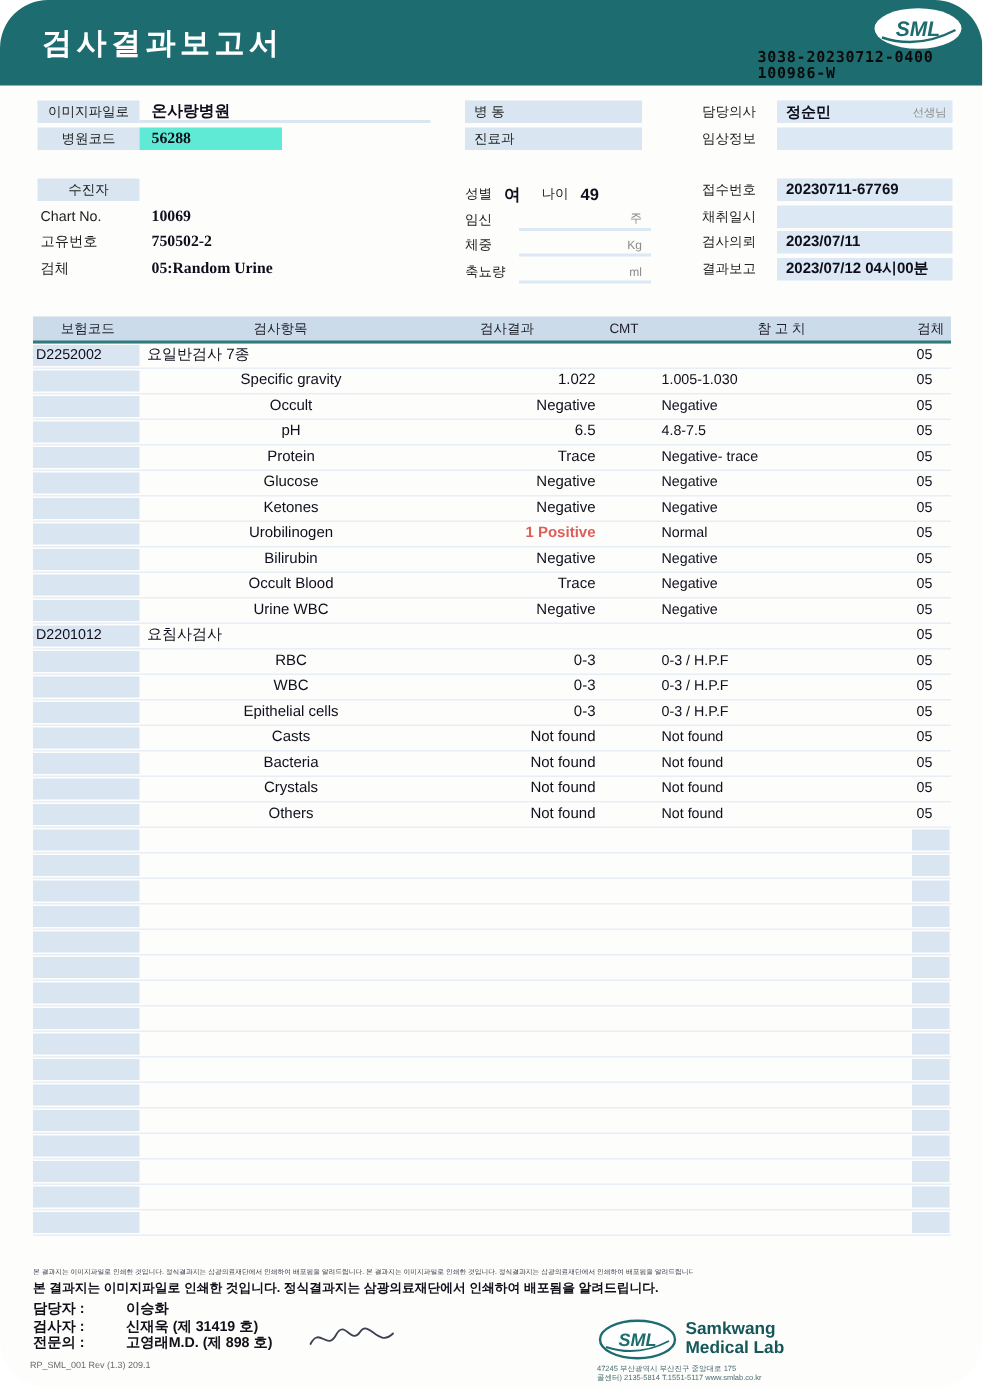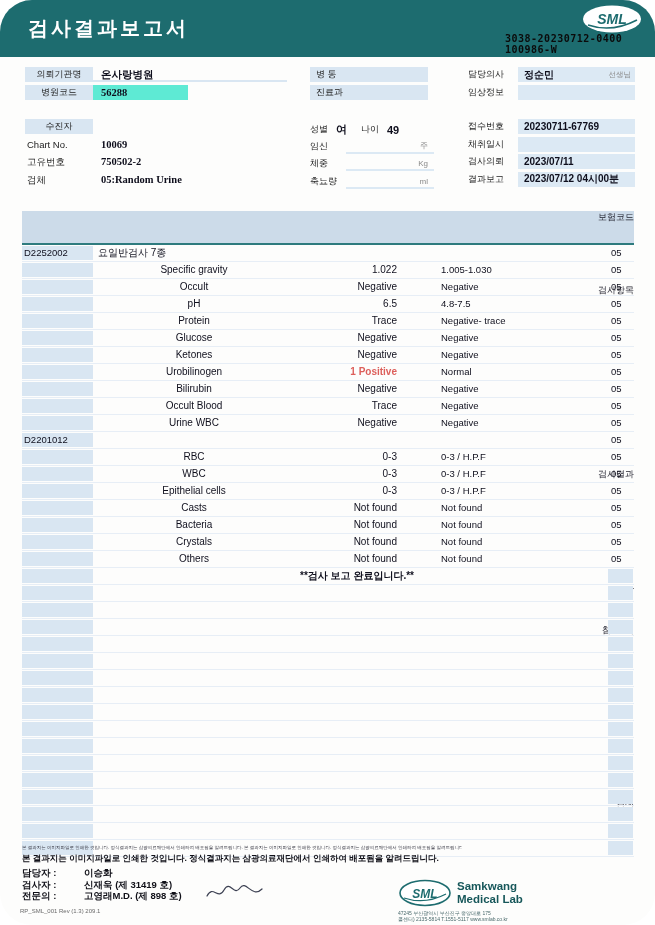--- a/index.html
+++ b/index.html
@@ -28,22 +28,22 @@
             font-size:10px; font-weight:bold; color:#0e0e1c; padding-left:6px; }
   .rsuffix { margin-left:auto; font-size:7.5px; font-weight:normal; color:#8a8a8a; padding-right:4px; }
   .sexrow  { display:flex; align-items:center; height:17.5px; font-size:9px; color:#222; }
   .sexrow b { font-size:11px; color:#0e0e1c; margin:0 14px 0 8px; }
   .mlabel { flex:0 0 36px; font-size:9px; color:#222; line-height:15px; }
   .mline  { flex:1; height:15px; border-bottom:2px solid #dce9f4; position:relative; }
   .munit  { position:absolute; right:6px; bottom:1px; font-size:8px; color:#8a8a8a; }
 
   
   .tbl { position:absolute; left:22px; top:211px; width:612px; }
-  .thead { display:flex; align-items:flex-end; height:34px; background:#ccdbe9;
-           border-bottom:2px solid #2e7b7e; font-size:9px; color:#1e1e2a;flex-direction:column; }
+  .thead { display:flex; align-items:center; height:18px; background:#ccdbe9;
+           border-bottom:2px solid #2e7b7e; font-size:9px; color:#1e1e2a; }
   .h1{flex:0 0 73px;text-align:center;} .h2{flex:0 0 184px;text-align:center;}
   .h3{flex:0 0 118px;text-align:center;} .h4{flex:0 0 38px;text-align:center;}
   .h5{flex:0 0 172px;text-align:center;} .h6{flex:0 0 27px;text-align:center;}
   .trow { position:relative; height:17px; border-bottom:1px solid #e7eef6; }
   .band { position:absolute; top:1px; height:14px; background:#d9e6f2; }
   .c1b { left:0; width:71px; }
   .c6b { left:586px; width:25px; }
   .ctext { position:absolute; top:0; height:17px; line-height:16px; font-size:10px; color:#0f0f1d; white-space:nowrap; }
   .code { left:2px; width:70px; font-size:9.5px; }
   .item { left:76px; width:180px; }
@@ -80,21 +80,21 @@
       <path d="M7 21 Q31 29 56 16" stroke="#1d6c6f" stroke-width="1.6" fill="none"></path>
     </svg>
     <div class="docnos">
       <div>3038-20230712-0400</div>
       <div>100986-W</div>
     </div>
   </header>
 
   <section class="ibox" style="left:25px; top:67px; width:262px;">
     <div class="irow">
-      <span class="ilabel">의뢰기관명</span>
+      <span class="ilabel">이미지파일로</span>
       <span class="ivalue uline">온사랑병원</span>
     </div>
     <div class="irow">
       <span class="ilabel">병원코드</span>
       <span class="ivalue vband">56288</span>
     </div>
   </section>
 
   <section class="ibox" style="left:468px; top:67px; width:167px;">
     <div class="irow">
@@ -265,20 +265,21 @@
         <div class="trow">
           <div class="band c1b"></div>
           <div class="ctext item indent">Urine WBC</div>
           <div class="ctext result">Negative</div>
           <div class="ctext ref">Negative</div>
           <div class="ctext spec">05</div>
         </div>
         <div class="trow">
           <div class="band c1b"></div>
           <div class="ctext code">D2201012</div>
+          <div class="ctext item">요침사검사</div>
           <div class="ctext spec">05</div>
         </div>
         <div class="trow">
           <div class="band c1b"></div>
           <div class="ctext item indent">RBC</div>
           <div class="ctext result">0-3</div>
           <div class="ctext ref">0-3 / H.P.F</div>
           <div class="ctext spec">05</div>
         </div>
         <div class="trow">
@@ -315,25 +316,20 @@
           <div class="ctext result">Not found</div>
           <div class="ctext ref">Not found</div>
           <div class="ctext spec">05</div>
         </div>
         <div class="trow">
           <div class="band c1b"></div>
           <div class="ctext item indent">Others</div>
           <div class="ctext result">Not found</div>
           <div class="ctext ref">Not found</div>
           <div class="ctext spec">05</div>
-        </div>
-        <div class="trow">
-          <div class="band c1b"></div>
-          <div class="ctext note">**검사  보고  완료입니다.**</div>
-          <div class="band c6b"></div>
         </div>
         <div class="trow">
           <div class="band c1b"></div>
           <div class="band c6b"></div>
         </div>
         <div class="trow">
           <div class="band c1b"></div>
           <div class="band c6b"></div>
         </div>
         <div class="trow">

